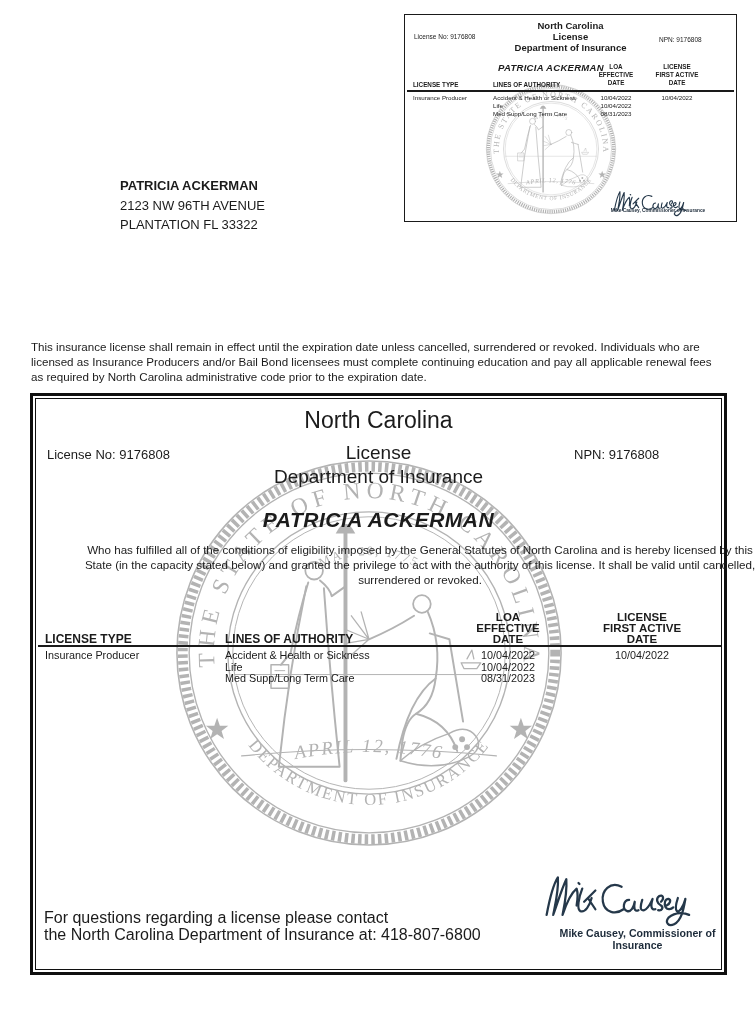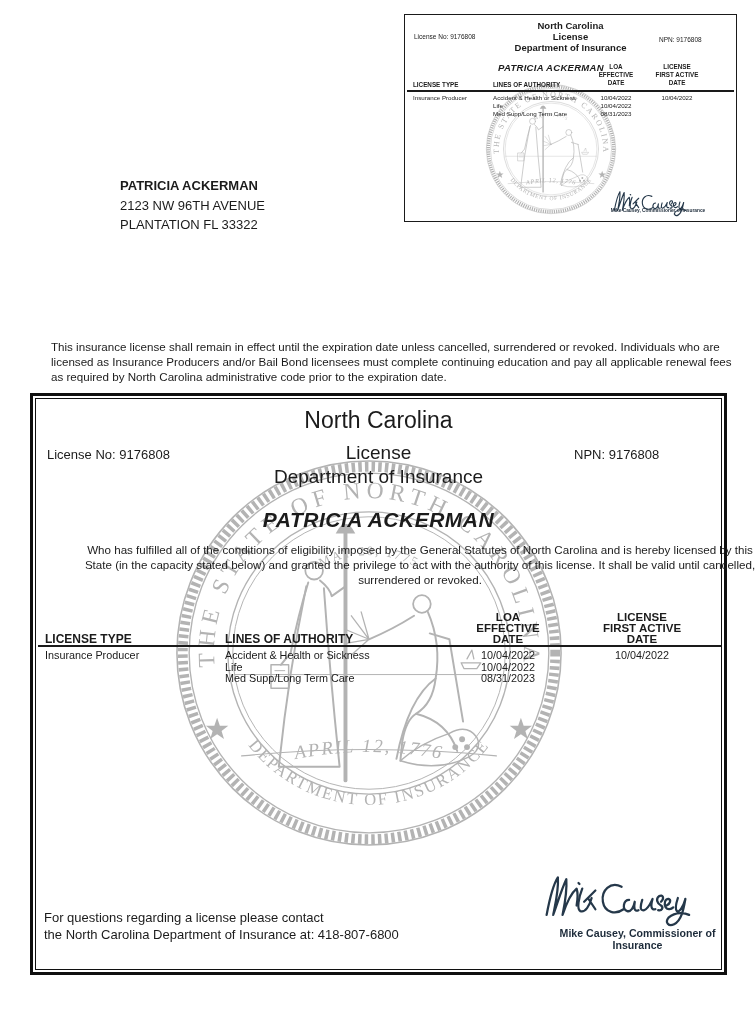--- a/index.html
+++ b/index.html
@@ -21,21 +21,21 @@
   .m-col4{left:239px;width:66px;text-align:center;}
   .m-rule{position:absolute;left:2px;top:75px;width:327px;height:2px;background:#1a1a1a;}
   .m-row{position:absolute;top:79px;font-size:6.2px;line-height:8.2px;}
   .m-sig{position:absolute;left:206px;top:172px;width:76px;height:30px;}
   .m-sigcap{position:absolute;left:198px;top:193px;width:110px;text-align:center;
             font-size:4.8px;font-weight:bold;color:#1d2b3a;}
   
   .recipient{position:absolute;left:120px;top:176px;font-size:13px;line-height:19.5px;}
   .recipient .rname{font-weight:bold;}
   
-  .notice{position:absolute;left:31px;top:339px;width:695px;font-size:11.6px;line-height:15.2px;margin-left:20px;}
+  .notice{position:absolute;left:31px;top:339px;width:695px;font-size:11.6px;line-height:15.2px;}
   
   .cert{position:absolute;left:30px;top:393px;width:697px;height:582px;box-sizing:border-box;
         border:3.2px solid #101010;background:#fff;}
   .cert-inner{position:absolute;left:2px;right:2px;top:2px;bottom:2px;
               border:1.6px solid #101010;pointer-events:none;z-index:5;}
   .b-seal{position:absolute;left:140px;top:61px;width:392px;height:392px;}
   .b-title{position:absolute;left:0;right:0;top:11px;text-align:center;font-size:23px;}
   .b-doctype{position:absolute;left:0;right:0;top:46px;text-align:center;font-size:19px;}
   .b-dept{position:absolute;left:0;right:0;top:70px;text-align:center;font-size:19px;}
   .b-licno{position:absolute;left:14px;top:51px;font-size:13px;}
@@ -44,21 +44,21 @@
           font-size:21px;font-weight:bold;font-style:italic;letter-spacing:.5px;}
   .b-body{position:absolute;left:8px;width:678px;top:146px;text-align:center;
           font-size:11.6px;line-height:15px;margin-left:40px;}
   .b-h{position:absolute;top:236px;font-size:12px;font-weight:bold;}
   .b-h3{position:absolute;top:216px;font-size:11.5px;font-weight:bold;line-height:11.2px;text-align:center;}
   .b-col1{left:12px;} .b-col2{left:192px;}
   .b-col3{left:405px;width:140px;text-align:center;}
   .b-col4{left:539px;width:140px;text-align:center;}
   .b-rule{position:absolute;left:5px;top:249px;width:683px;height:2.4px;background:#1a1a1a;}
   .b-row{position:absolute;top:254px;font-size:10.8px;line-height:11.5px;}
-  .b-contact{position:absolute;left:11px;top:513px;font-size:13px;line-height:17px;}
+  .b-contact{position:absolute;left:11px;top:513px;font-size:16px;line-height:17px;}
   .b-sig{position:absolute;left:508px;top:472px;width:150px;height:60px;}
   .b-sigcap{position:absolute;left:512px;top:531px;width:185px;text-align:center;
             font-size:10.6px;font-weight:bold;color:#1d2b3a;}
   .seal-box svg{display:block;}
 </style>
 </head>
 <body>
 
 <div class="page">
 

